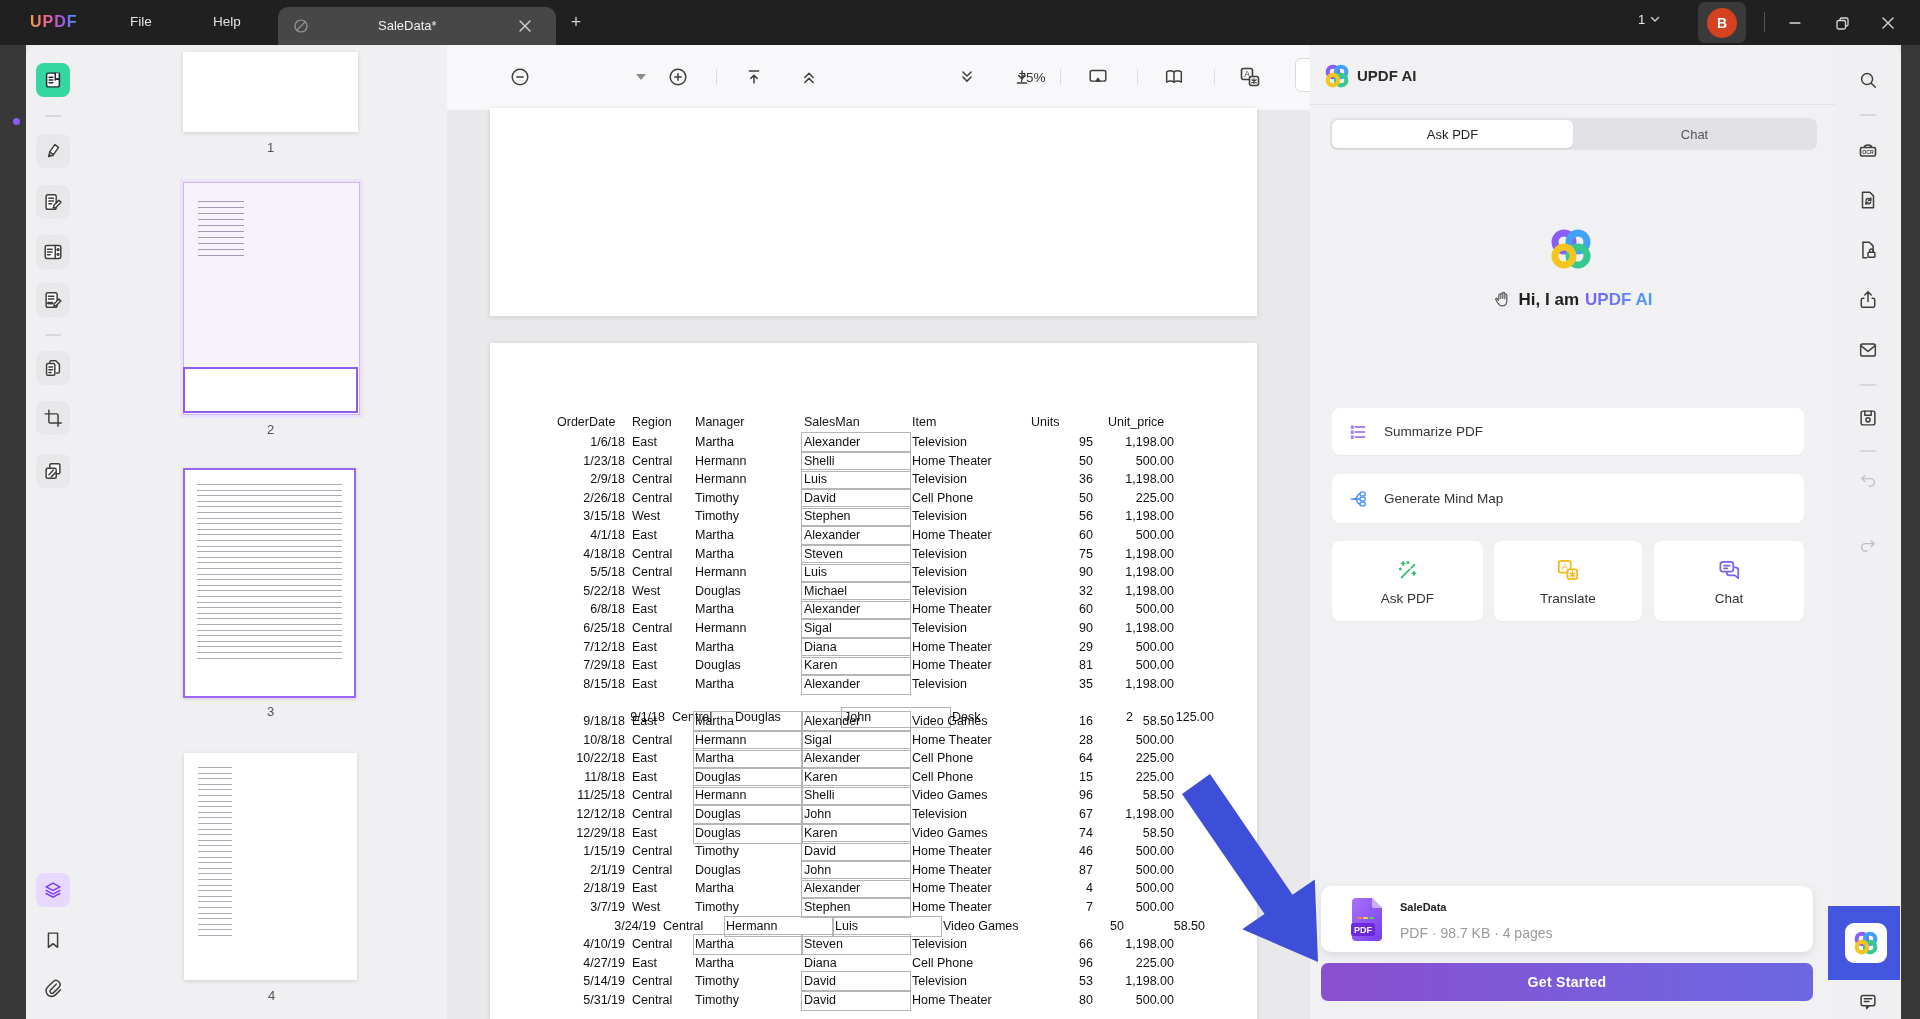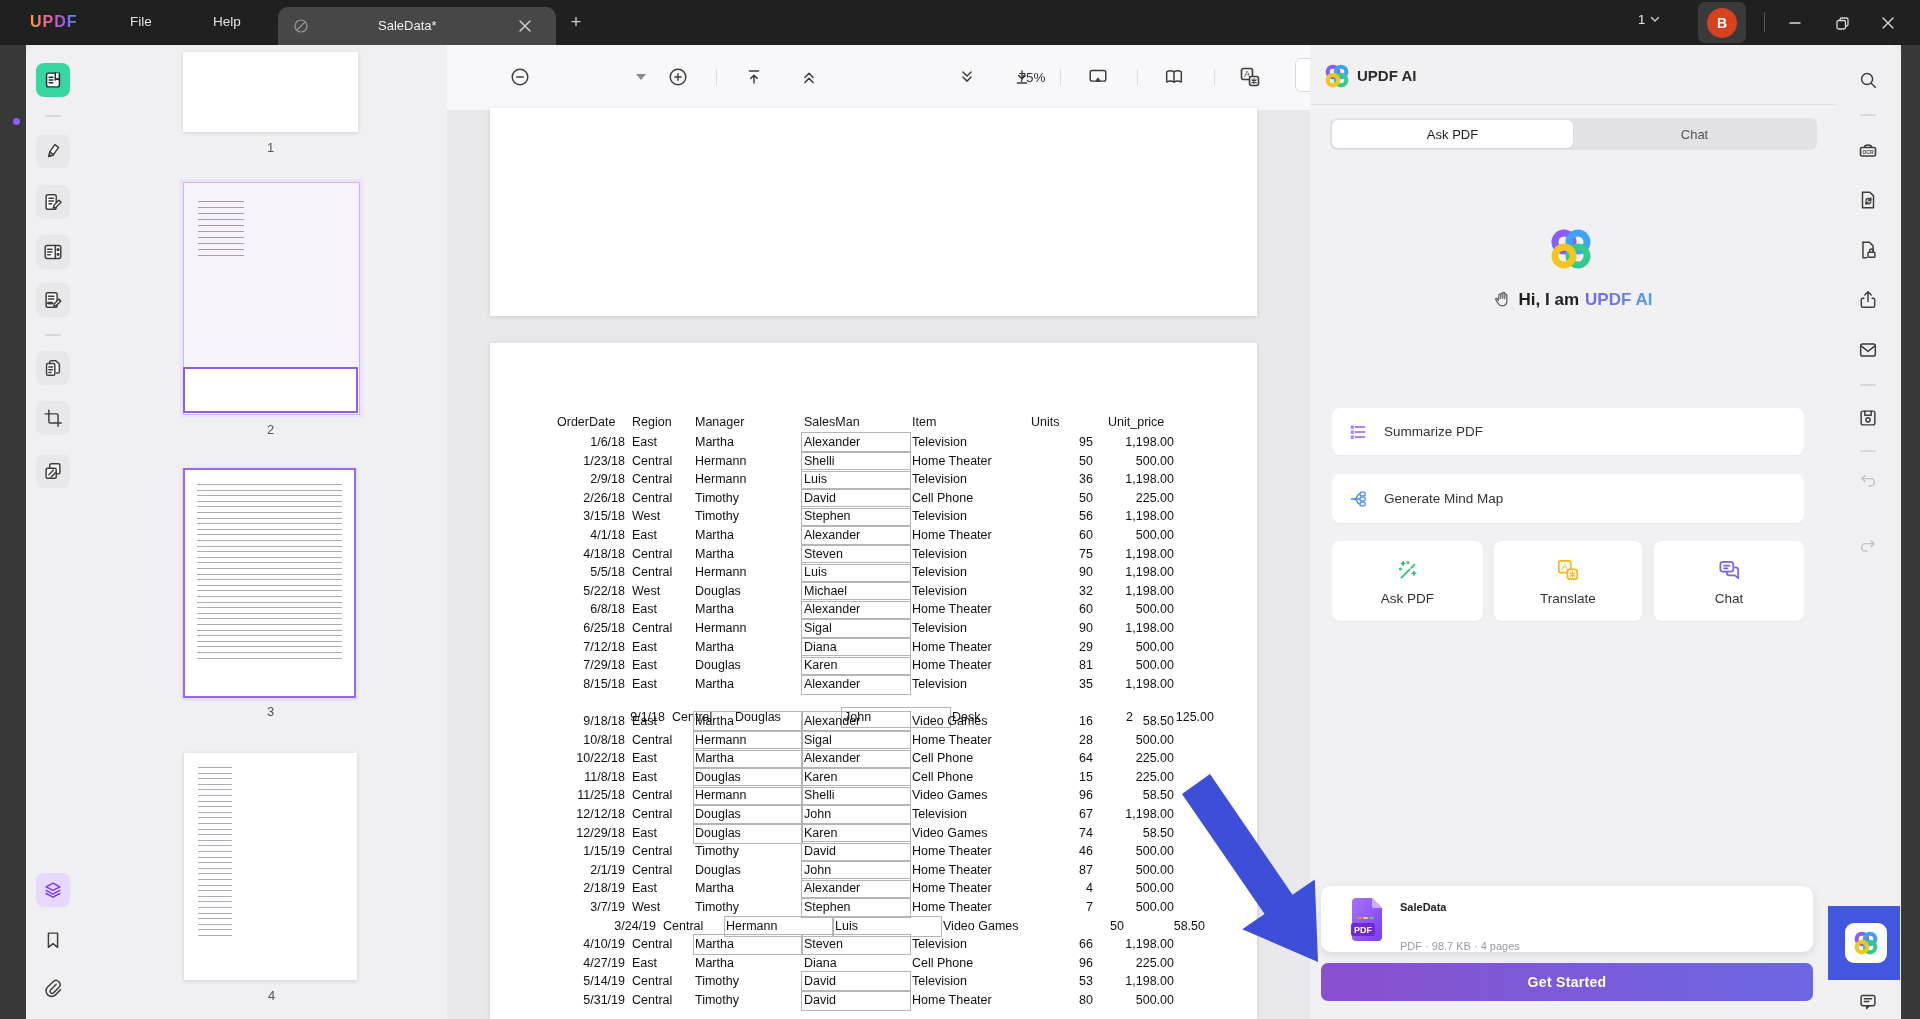--- a/index.html
+++ b/index.html
@@ -60,21 +60,21 @@
   .greet .pfx{font-size:17px;font-weight:bold;color:#1f1f1f;}
   .greet .brand{font-size:17px;font-weight:bold;background:linear-gradient(90deg,#7c5cfc,#4d9df6);-webkit-background-clip:text;background-clip:text;color:transparent;}
   .tagline{position:absolute;left:0;top:298px;width:525px;text-align:center;font-size:13px;color:#3a3a3a;}
   .qrow{position:absolute;left:22px;width:472px;background:#fff;border-radius:8px;display:flex;align-items:center;gap:16px;padding-left:16px;box-sizing:border-box;box-shadow:0 1px 2px rgba(0,0,0,.04);}
   .qrow span{font-size:13.5px;color:#333;}
   .fcard{position:absolute;top:496px;height:80px;background:#fff;border-radius:8px;box-shadow:0 1px 2px rgba(0,0,0,.04);
          display:flex;flex-direction:column;align-items:center;justify-content:center;gap:8px;}
   .fcard span{font-size:13.5px;color:#333;}
   .filecard{position:absolute;left:11px;top:841px;width:492px;height:66px;background:#fff;border-radius:10px;box-shadow:0 3px 10px rgba(0,0,0,.10);}
   .fname{position:absolute;left:79px;top:15px;font-size:11px;font-weight:bold;color:#222;}
-  .fmeta{position:absolute;left:79px;top:39px;font-size:11px;color:#9a9a9a;margin-top:15px;}
+  .fmeta{position:absolute;left:79px;top:39px;font-size:14px;color:#9a9a9a;}
   .cta{position:absolute;left:11px;top:918px;width:492px;height:38px;border-radius:7px;
        background:linear-gradient(90deg,#8a4fd0,#6c67e2);display:flex;align-items:center;justify-content:center;
        color:#fff;font-size:14px;font-weight:bold;letter-spacing:.3px;}
   .ai-btn{position:absolute;left:-7px;top:861px;width:72px;height:74px;background:#4356e0;z-index:5;}
   .ai-btn-inner{position:absolute;left:17px;top:17px;width:42px;height:40px;background:#fff;border-radius:9px;display:flex;align-items:center;justify-content:center;}
   .big-arrow{position:absolute;left:1150px;top:750px;z-index:50;pointer-events:none;}
 </style>
 </head>
 <body>
 

